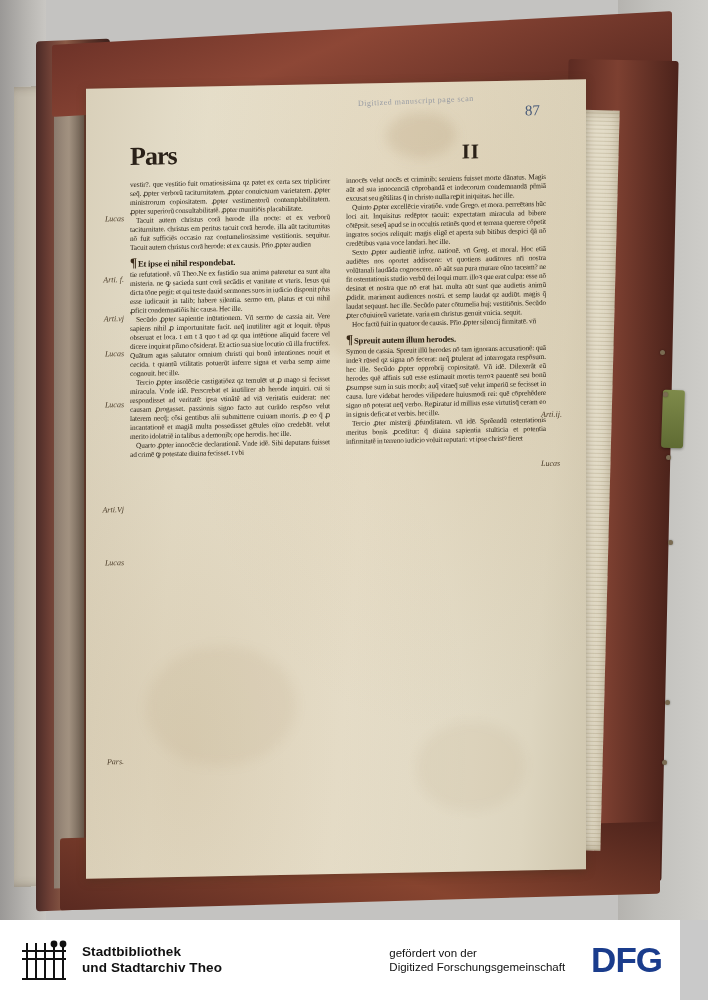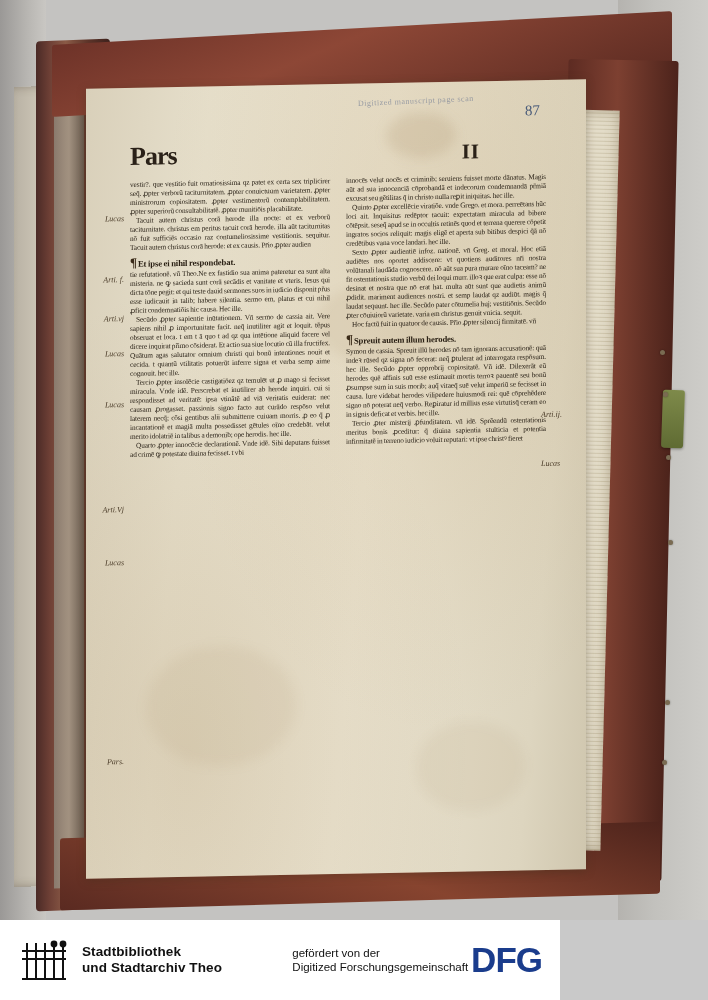--- a/index.html
+++ b/index.html
@@ -264,21 +264,21 @@
     background: linear-gradient(180deg,#7e8a4a 0%, #5f6b33 100%);
     border-radius: 3px;
     transform: rotate(2deg);
     box-shadow: 0 1px 3px rgba(0,0,0,.4);
   }
 
   
   #footer {
     position: absolute;
     left: 0; top: 920px;
-    width: 560px; height: 80px;
+    width: 680px; height: 80px;
     background: #ffffff;
     display: flex;
     align-items: center;
     box-sizing: border-box;
     padding: 0 18px;
   }
   .logo-mark {
     width: 52px; height: 46px;
     margin-right: 12px;
     flex: 0 0 auto;
@@ -289,21 +289,21 @@
     font-size: 13.5px;
     font-weight: bold;
     color: #111;
     line-height: 16px;
     letter-spacing: .1px;
   }
   .footer-right {
     margin-left: auto;
     display: flex;
     align-items: center;
-    gap: 3px;
+    gap: 26px;
   }
   .funded {
     font-family: "Liberation Sans", sans-serif;
     font-size: 11.5px;
     color: #111;
     line-height: 14px;
     text-align: left;
   }
   .dfg-logo {
     font-family: "Liberation Sans", sans-serif;

